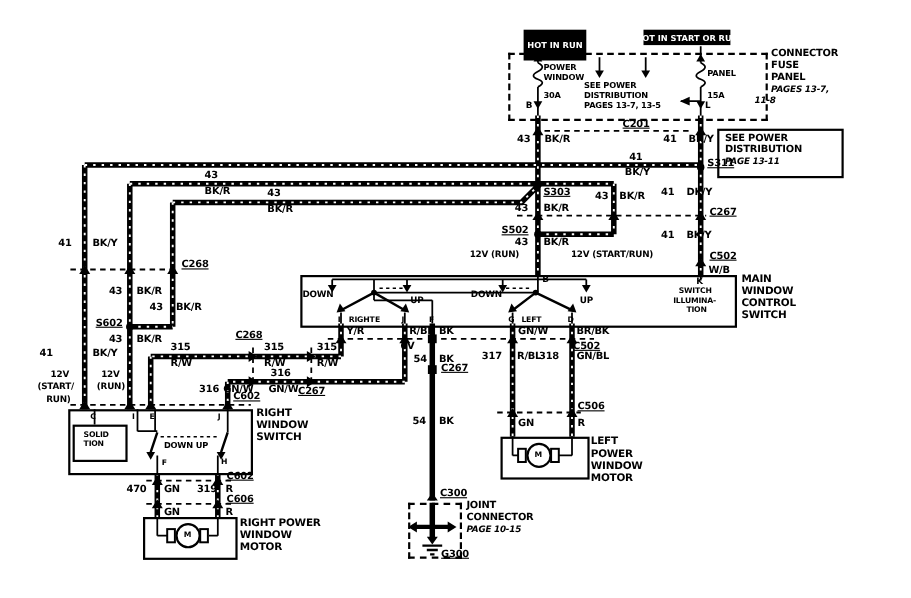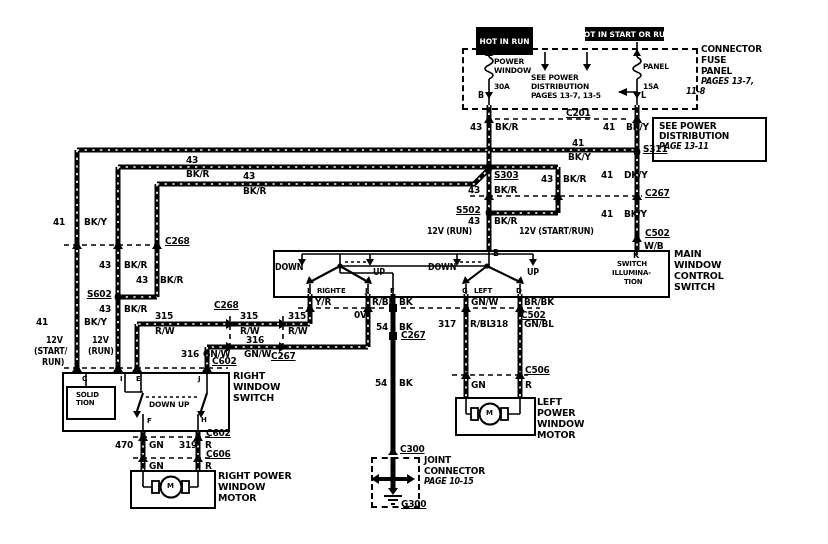--- a/index.html
+++ b/index.html
@@ -235,21 +235,21 @@
 <span class="lb" style="left:203px;top:350px">GN/W</span>
 <span class="lb" style="left:244px;top:350px">GN/W</span>
 <span class="lb u" style="left:271px;top:352px">C267</span>
 
 <span class="lb" style="left:315px;top:298px">Y/R</span>
 <span class="lb" style="left:372px;top:298px">R/BK</span>
 <span class="lb" style="left:399px;top:298px">BK</span>
 <span class="lb" style="left:471px;top:298px">GN/W</span>
 <span class="lb" style="left:524px;top:298px">BR/BK</span>
 <span class="lb u" style="left:521px;top:311px">C502</span>
-<span class="lb" style="left:354px;top:311px">0V</span>
+<span class="lb" style="left:364px;top:311px">0V</span>
 <span class="lb" style="left:376px;top:323px">54</span>
 <span class="lb" style="left:399px;top:323px">BK</span>
 <span class="lb u" style="left:401px;top:331px">C267</span>
 <span class="lb" style="left:438px;top:320px">317</span>
 <span class="lb" style="left:470px;top:320px">R/BL</span>
 <span class="lb" style="left:490px;top:320px">318</span>
 <span class="lb" style="left:524px;top:320px">GN/BL</span>
 
 <span class="lb u" style="left:525px;top:366px">C506</span>
 <span class="lb" style="left:471px;top:381px">GN</span>

